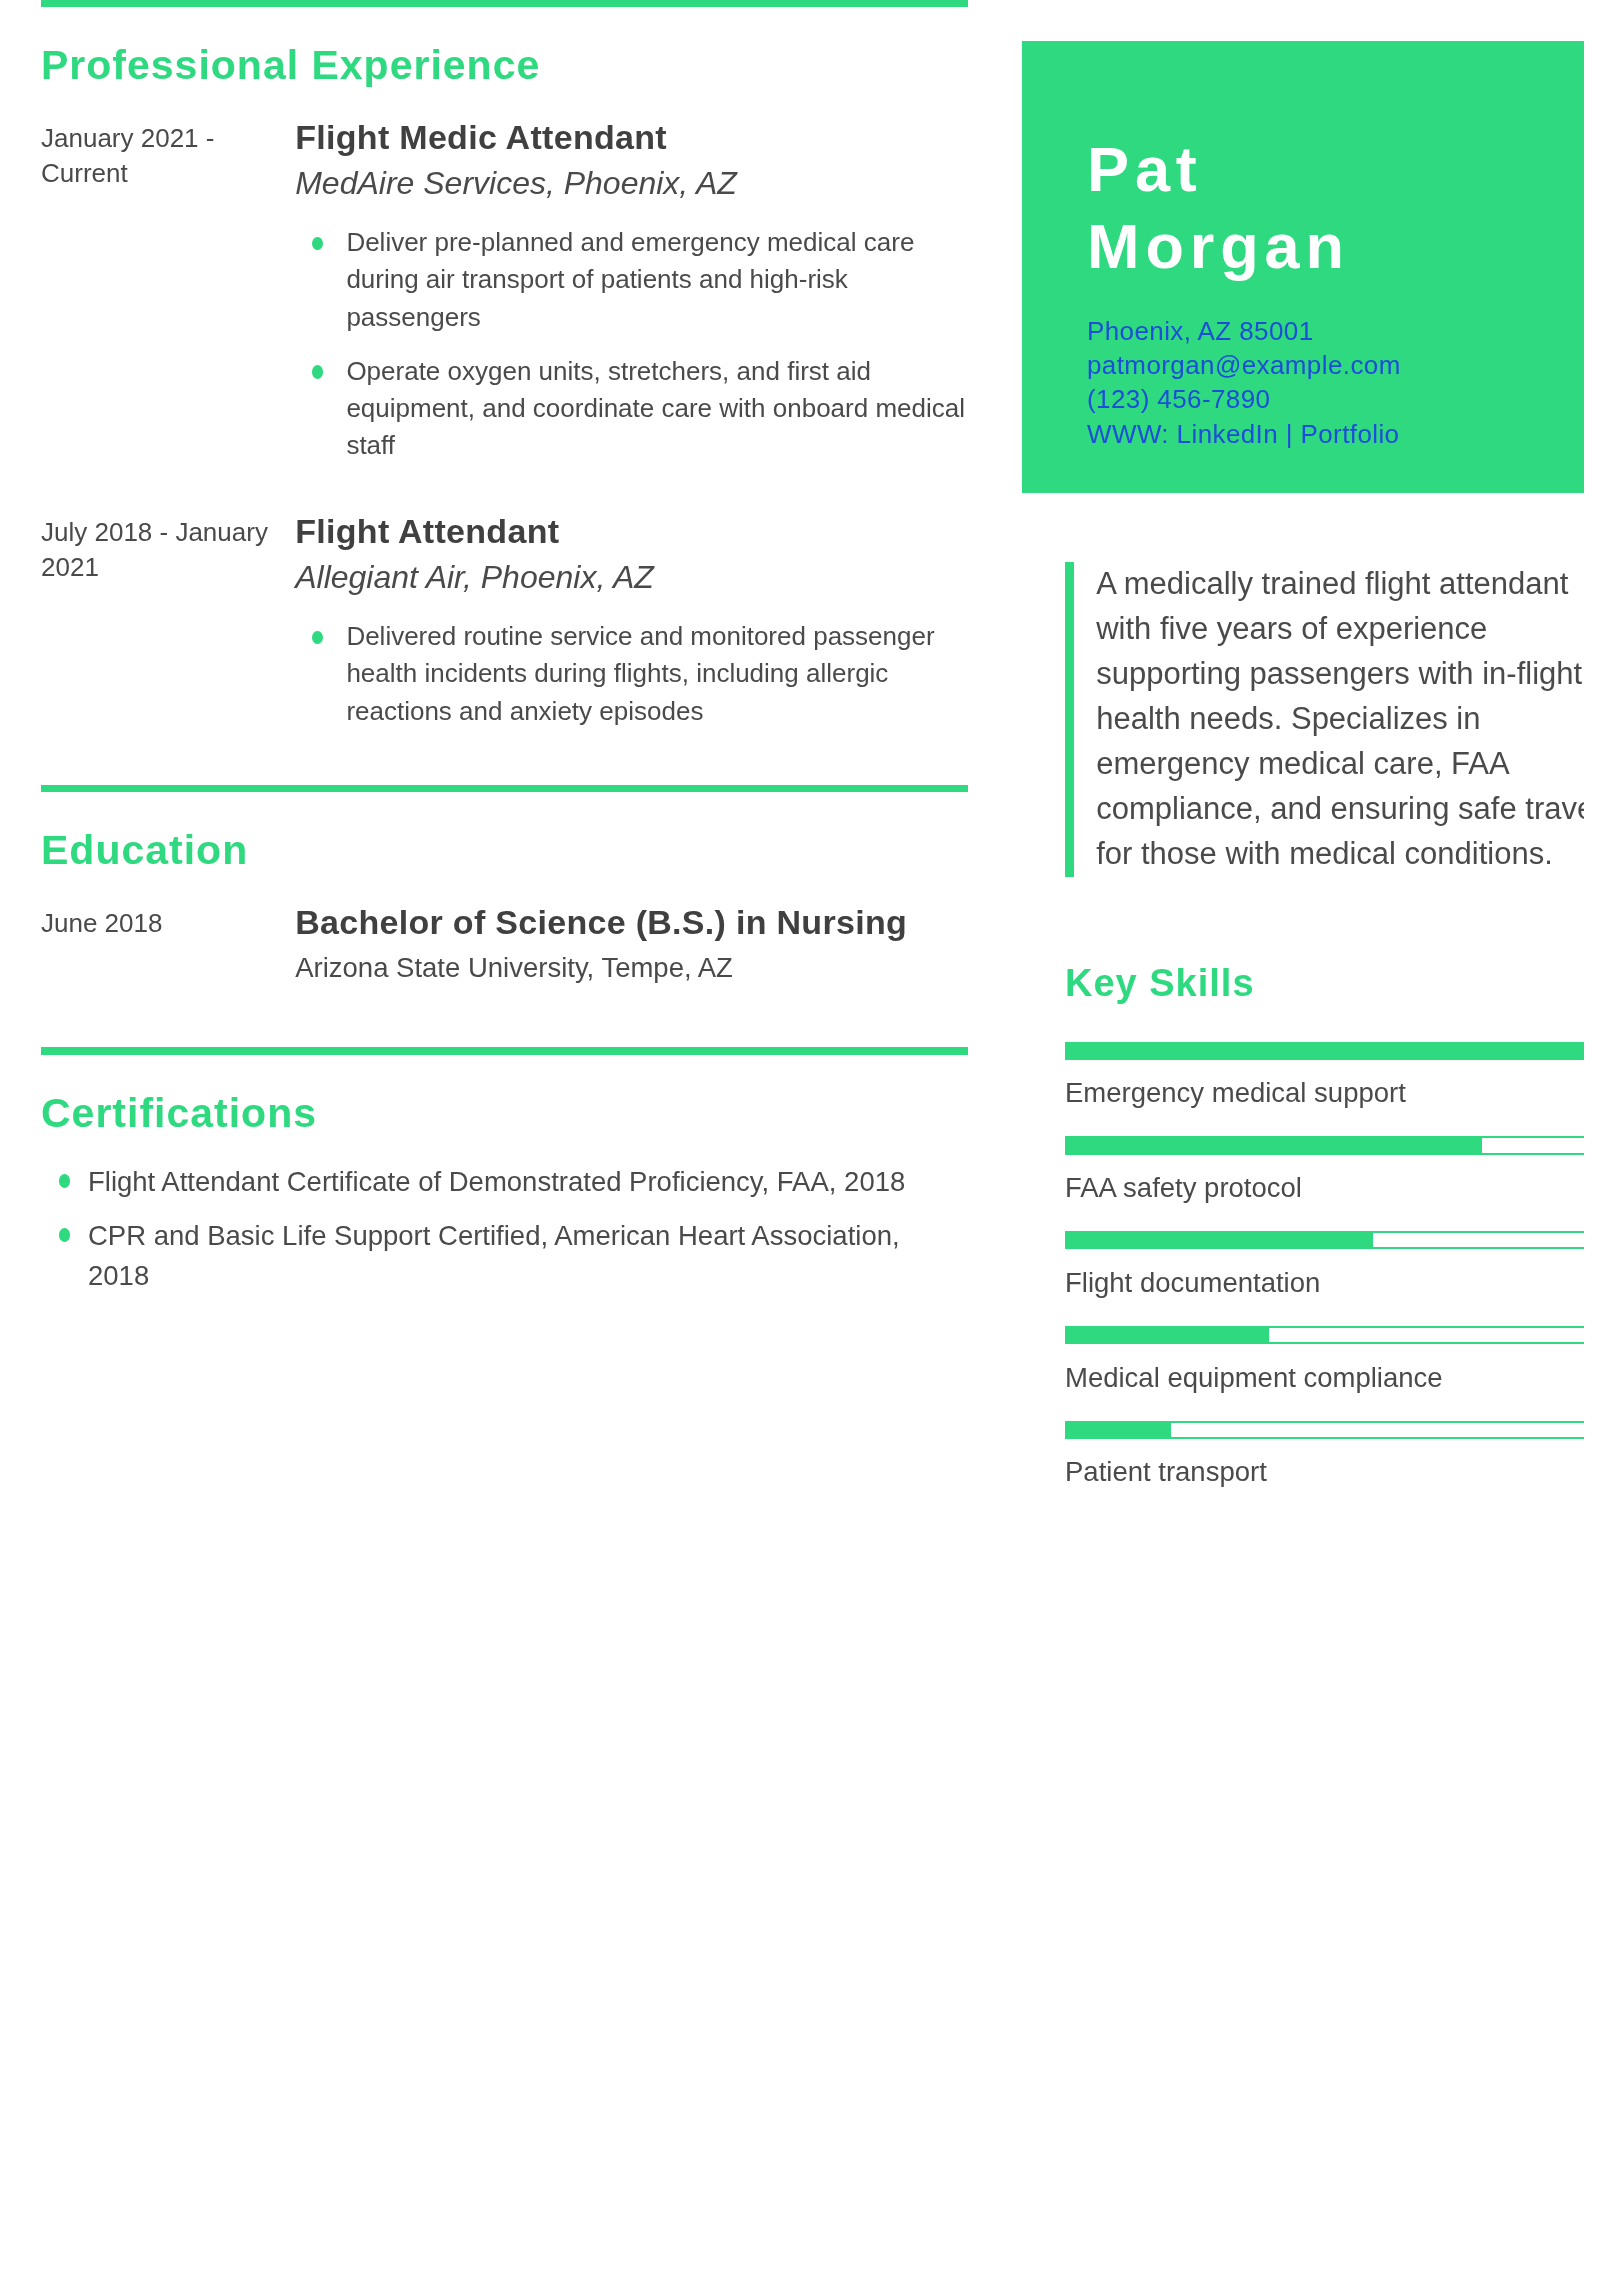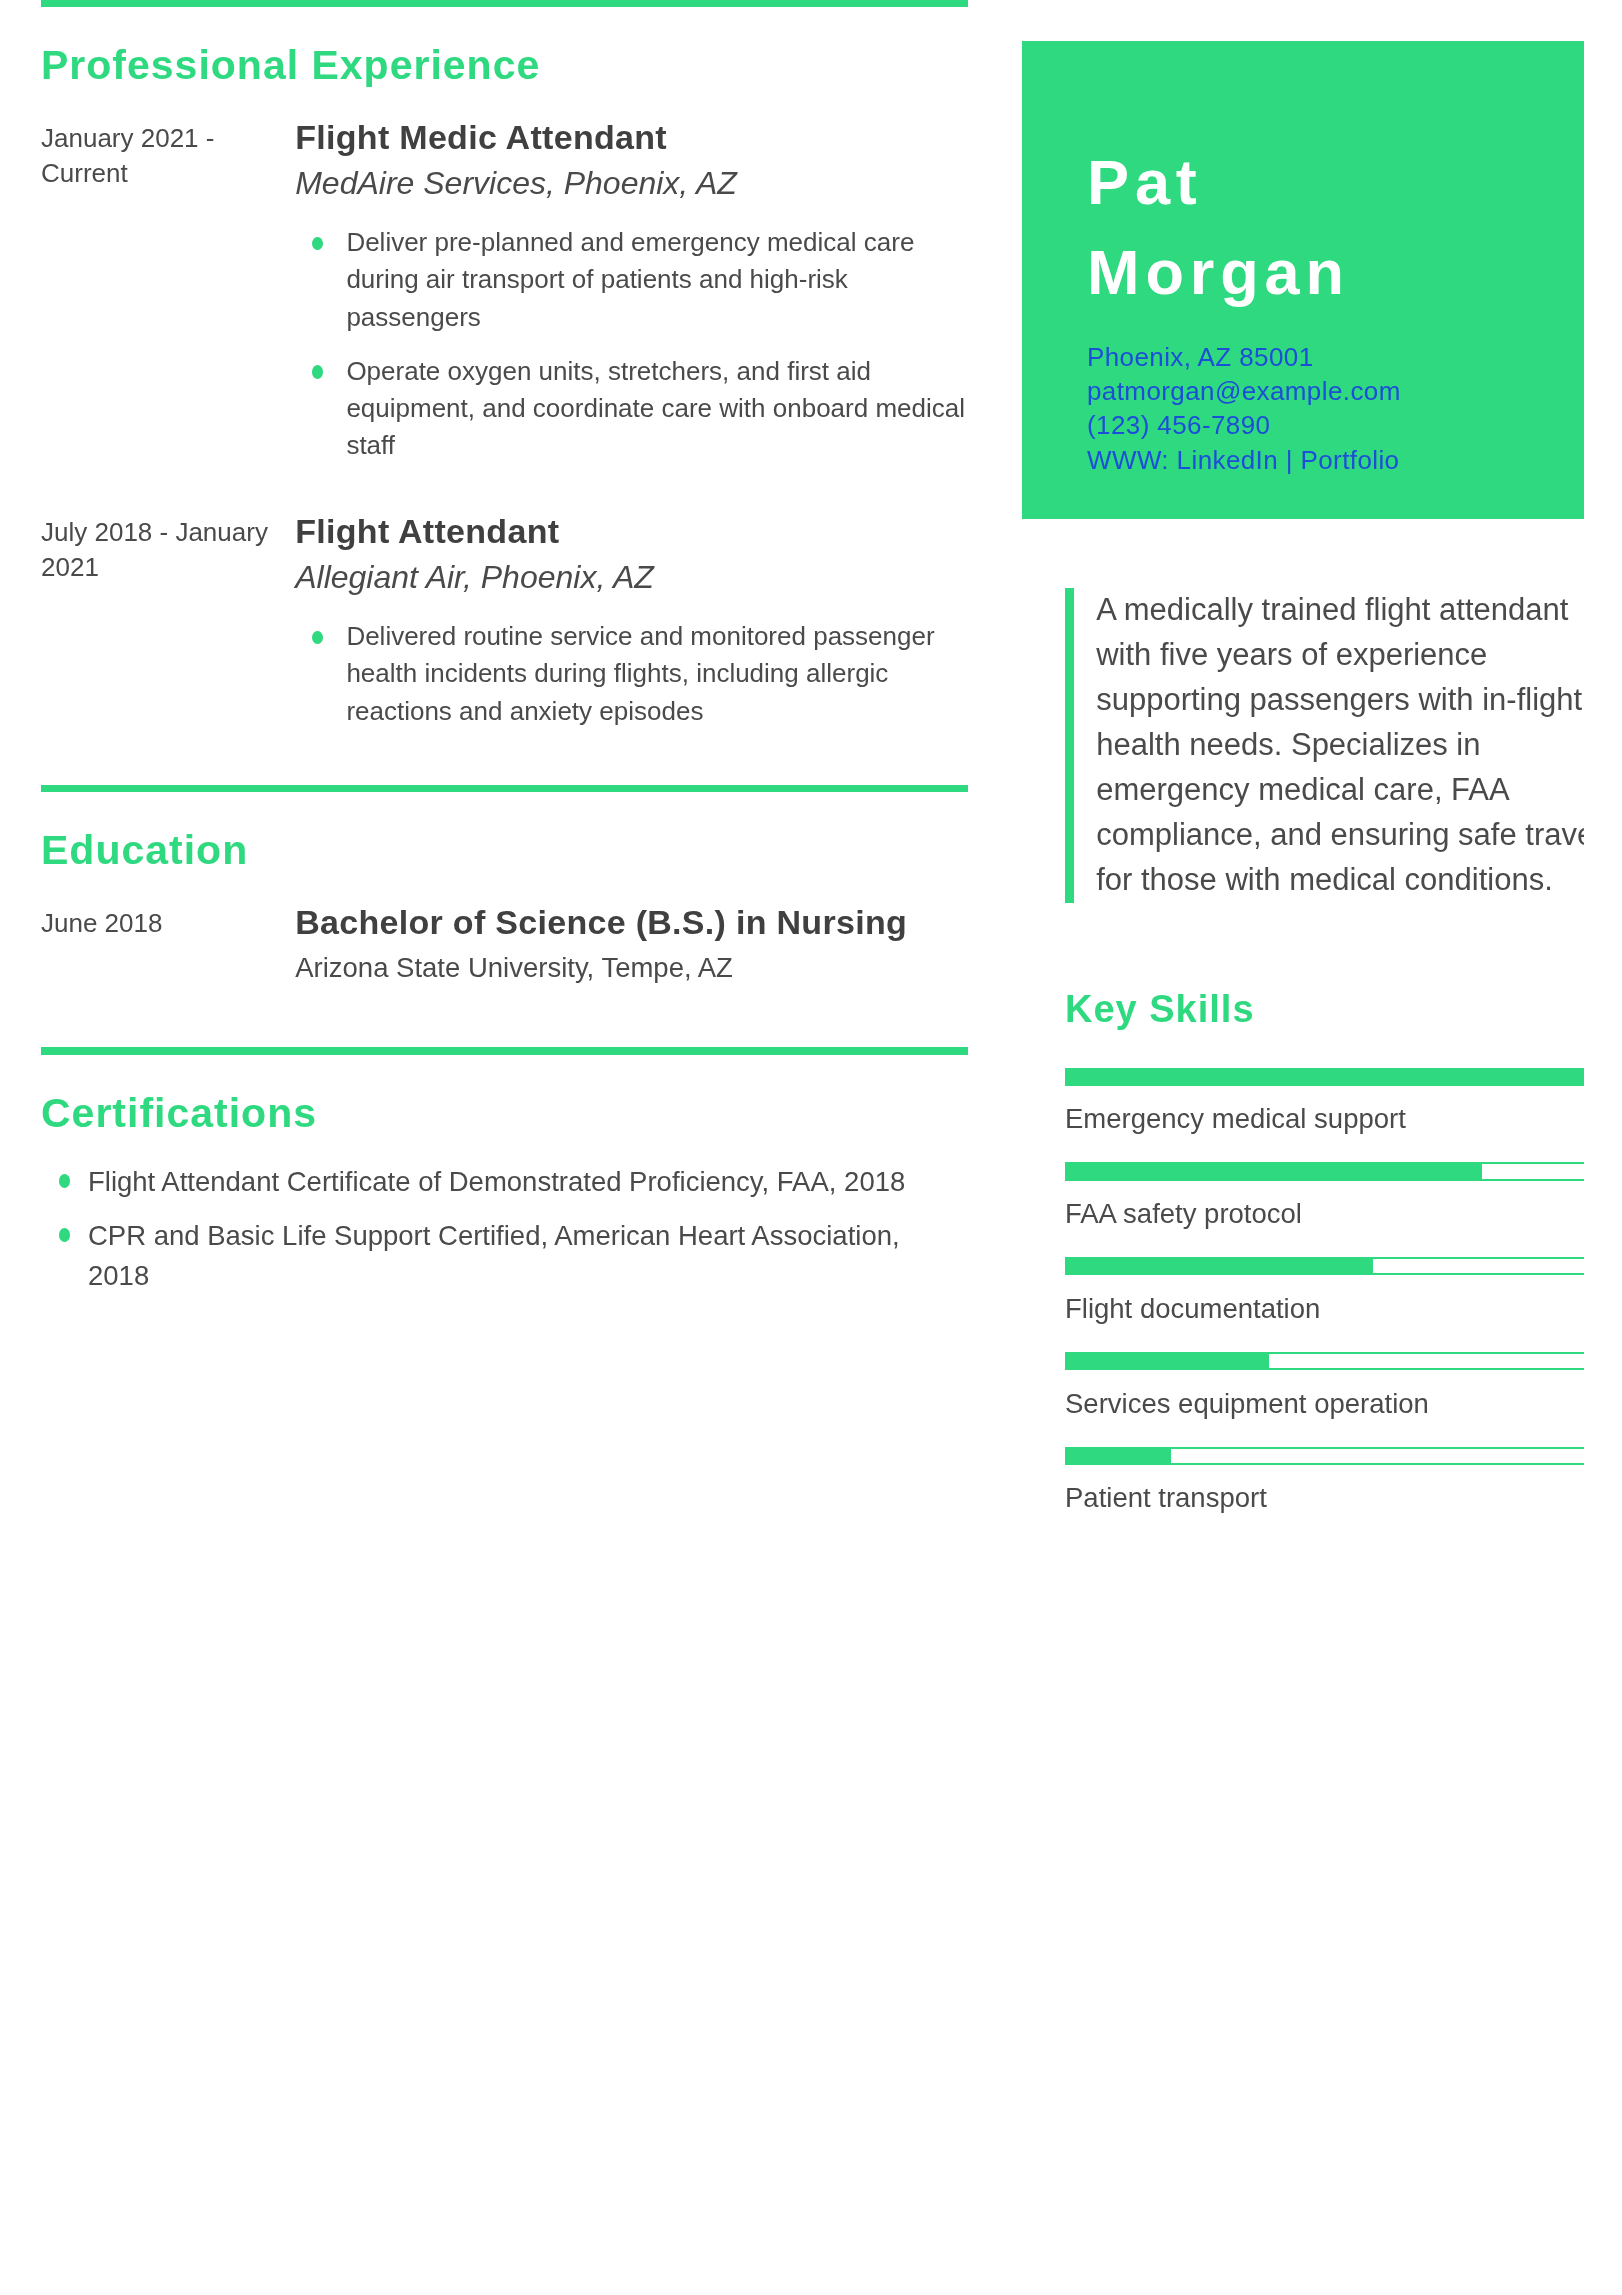--- a/index.html
+++ b/index.html
@@ -137,21 +137,20 @@
     padding: 90px 0 42px 65px;
     width: 535px;
     box-sizing: content-box;
   }
   #name-card .name {
     color: #ffffff;
     font-size: 63px;
     font-weight: bold;
     letter-spacing: 5.9px;
     line-height: 1.22;
-    margin-top: 13px;
   }
   #name-card .contact {
     margin-top: 29px;
   }
   #name-card .contact div {
     color: #1d4ed8;
     font-size: 26px;
     line-height: 1.32;
     letter-spacing: 0.4px;
   }
@@ -325,21 +324,21 @@
         <div class="skill-track">
           <div class="skill-fill" style="width: 59%;"></div>
         </div>
         <div class="skill-label">Flight documentation</div>
       </div>
 
       <div class="skill">
         <div class="skill-track">
           <div class="skill-fill" style="width: 39%;"></div>
         </div>
-        <div class="skill-label">Services equipment operation</div>
+        <div class="skill-label">Medical equipment compliance</div>
       </div>
 
       <div class="skill">
         <div class="skill-track">
           <div class="skill-fill" style="width: 20%;"></div>
         </div>
         <div class="skill-label">Patient transport</div>
       </div>
     </div>
 

